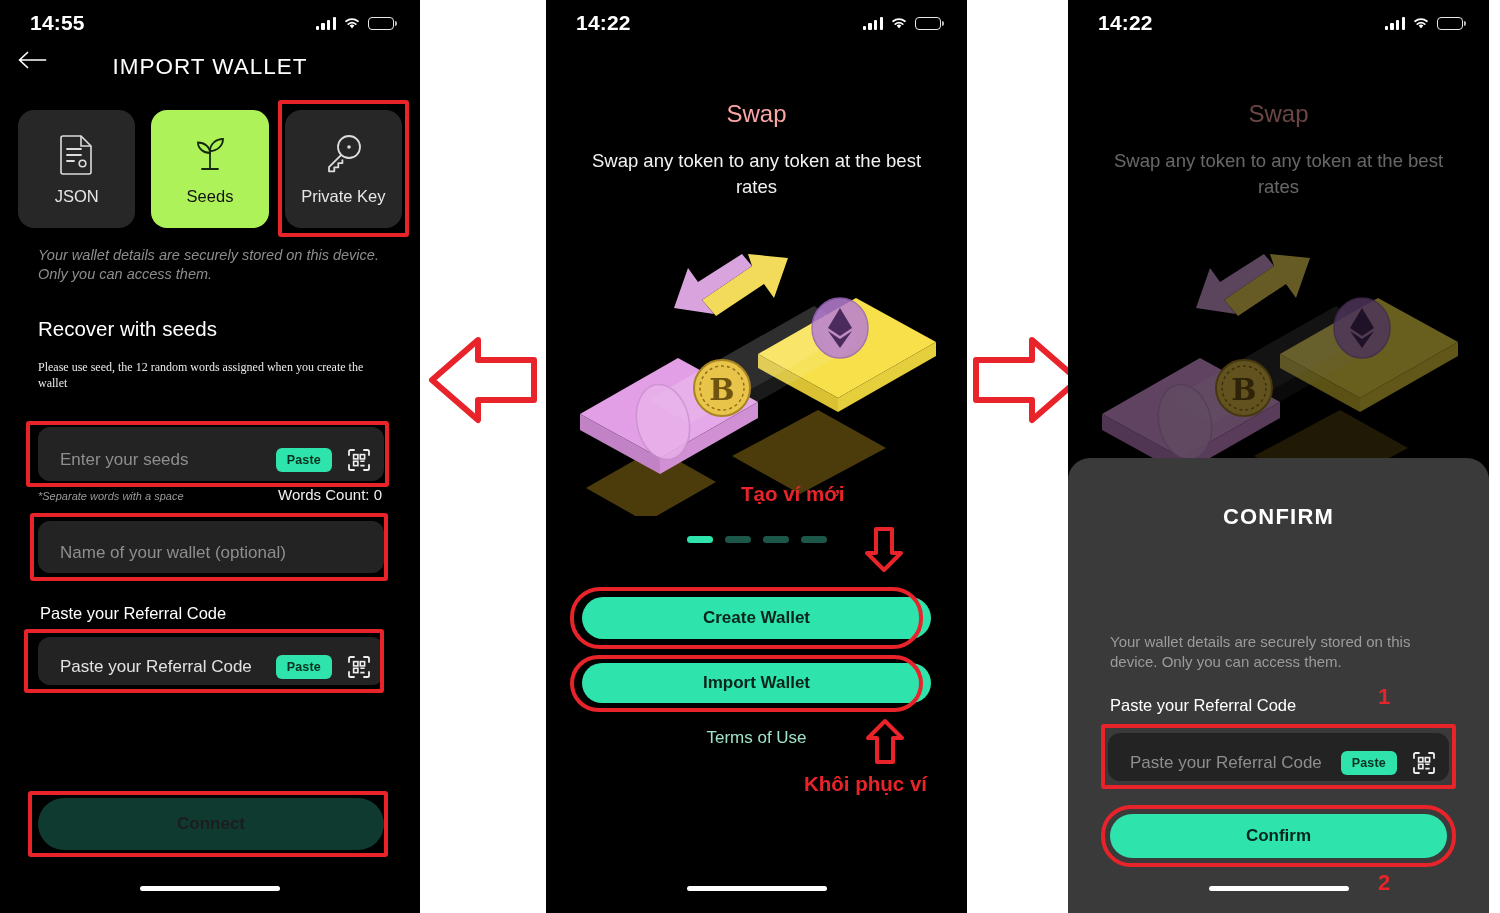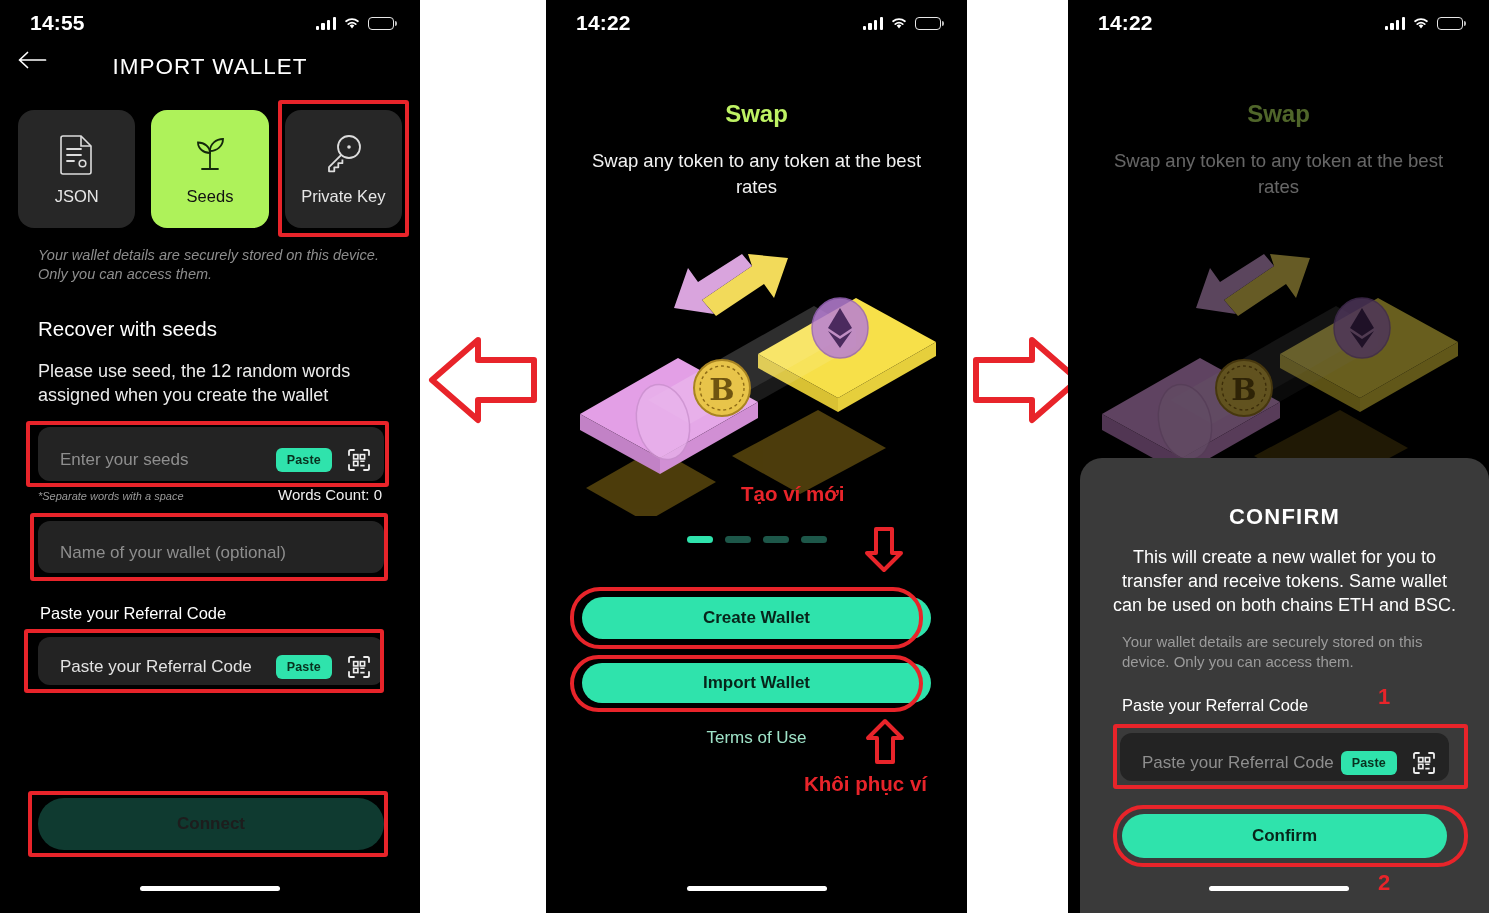--- a/index.html
+++ b/index.html
@@ -73,21 +73,21 @@
   .note-italic {
     position:absolute; left:38px; right:40px; top:246px;
     color:#8d8d8d; font-size:14.5px; font-style:italic; line-height:1.32;
   }
   .sec-title {
     position:absolute; left:38px; top:317px;
     color:#fff; font-size:20.5px; font-weight:400;
   }
   .sec-desc {
     position:absolute; left:38px; right:36px; top:359px;
-    color:#ececec; font-size:18px; line-height:1.34;
+    color:#ececec; font-size:12px; line-height:1.34;font-family:Liberation Serif, serif;
   }
   .field {
     position:absolute; background:#232323; border-radius:12px;
     display:flex; align-items:center; padding:12px 12px 0 22px;
   }
   .field .ph { flex:1; color:#8e8e8e; font-size:17px; }
   .field .ph.solid { color:#e2e2e2; }
   .paste-btn {
     background:#2fe3ac; color:#08321f; font-size:12.5px; font-weight:700;
     padding:5px 11px; border-radius:6px; letter-spacing:.2px;
@@ -110,21 +110,21 @@
   .btn-disabled { background:#0f3a30; color:#1d1d1d; }
   .btn-green { background:#2fe3ac; color:#07251a; }
   .homebar {
     position:absolute; bottom:22px; left:50%; transform:translateX(-50%);
     width:140px; height:5px; background:#fff; border-radius:3px;
   }
 
   
   .swap-title {
     position:absolute; top:100px; left:0; right:0; text-align:center;
-    color:#bef264; font-size:24px; font-weight:700;
+    color:#fca5a5; font-size:24px; font-weight:400;
   }
   .swap-sub {
     position:absolute; top:148px; left:42px; right:42px; text-align:center;
     color:#f2f2f2; font-size:18.5px; line-height:1.38;
   }
   .illus { position:absolute; top:236px; left:10px; width:401px; height:280px; }
   .dots {
     position:absolute; top:536px; left:0; right:0;
     display:flex; justify-content:center; gap:12px;
   }
@@ -134,21 +134,21 @@
   .anno { position:absolute; color:#e8242a; font-weight:700; }
   .anno-tao { top:482px; left:195px; font-size:20.5px; }
   .anno-khoi { top:772px; left:258px; font-size:20.5px; }
   .anno-num { font-size:22px; }
 
   .arrow-between { position:absolute; }
 
   
   .sheet {
     position:absolute; left:0; right:0; bottom:0; top:458px;
-    background:#3a3a3a; border-radius:22px 22px 0 0;margin-left:12px;
+    background:#3a3a3a; border-radius:22px 22px 0 0;
   }
   .sheet-title {
     position:absolute; top:46px; left:0; right:0; text-align:center;
     color:#fff; font-size:22px; font-weight:700; letter-spacing:1.2px;
   }
   .sheet-desc {
     position:absolute; top:87px; left:32px; right:32px; text-align:center;
     color:#fff; font-size:18px; line-height:1.34;
   }
   .sheet-note {
@@ -408,21 +408,20 @@
         <circle cx="166" cy="152" r="28" fill="#e8c44a" stroke="#a88422" stroke-width="2"></circle>
         <circle cx="166" cy="152" r="22" fill="none" stroke="#8f6c16" stroke-width="1.4" stroke-dasharray="3 3"></circle>
         <text x="166" y="164" font-family="DejaVu Serif, serif" font-size="30" font-weight="bold" fill="#6f5410" text-anchor="middle">B</text>
         <path d="M196 30 L146 64 L160 80 L208 48 L218 62 L232 22 L192 18 Z" fill="#f2da5a"></path>
         <path d="M146 64 L196 30 L186 18 L142 46 L132 32 L118 72 L158 78 Z" fill="#d9a4dd"></path>
       </svg>
     </div>
 
     <div class="sheet">
       <div class="sheet-title">CONFIRM</div>
-      <div class="sheet-desc">This will create a new wallet for you to transfer and receive tokens. Same wallet can be used on both chains ETH and BSC.</div>
       <div class="sheet-note">Your wallet details are securely stored on this device. Only you can access them.</div>
 
       <div style="position:absolute; left:42px; top:238px; color:#fff; font-size:16.5px;">Paste your Referral Code</div>
 
       <div class="field" style="left:40px; right:40px; top:275px; height:48px; background:#232323;">
         <div class="ph">Paste your Referral Code</div>
         <div class="paste-btn">Paste</div>
         <span class="qr-ico">
           <svg width="26" height="26" viewBox="0 0 26 26">
             <path d="M3 8V4.6A1.6 1.6 0 0 1 4.6 3H8M18 3h3.4A1.6 1.6 0 0 1 23 4.6V8M23 18v3.4a1.6 1.6 0 0 1-1.6 1.6H18M8 23H4.6A1.6 1.6 0 0 1 3 21.4V18" fill="none" stroke="#efefef" stroke-width="1.8" stroke-linecap="round"></path>

